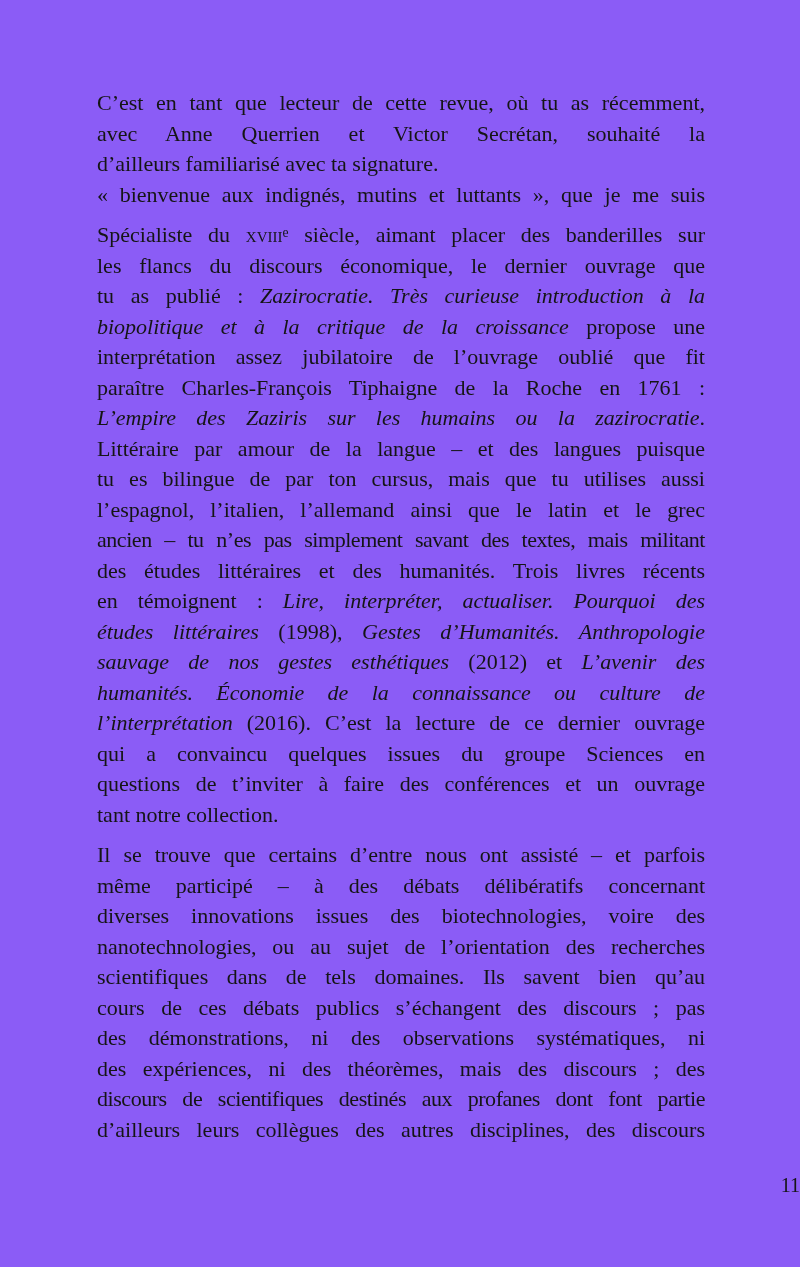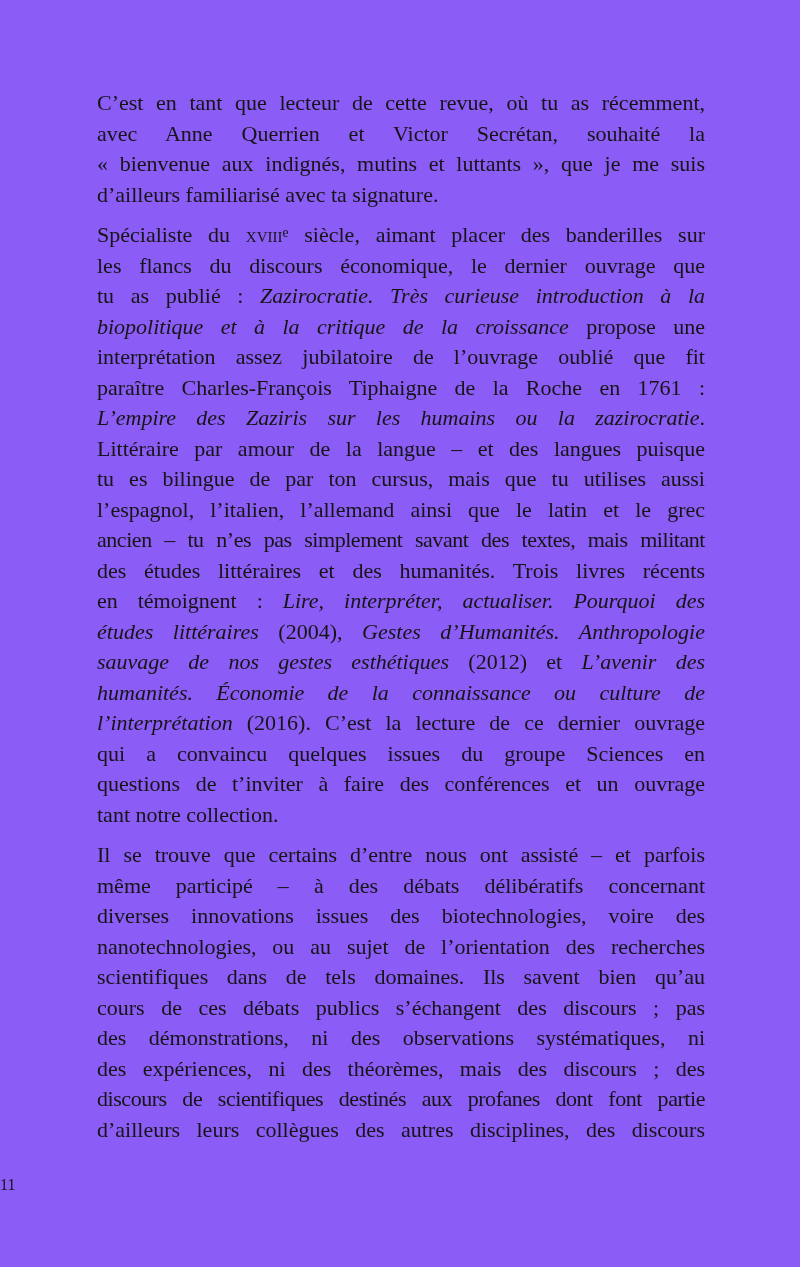--- a/index.html
+++ b/index.html
@@ -32,51 +32,51 @@
   .line.last { text-align-last: left; }
   .line.tight { letter-spacing: -0.45px; word-spacing: -2.2px; }
   .seg-n { font-style: normal; }
   .seg-i { font-style: italic; }
   .seg-sc { font-variant: small-caps; }
   .seg-sup { font-size: 0.62em; vertical-align: 0.38em; line-height: 0; }
   .page-number {
     position: absolute;
     left: 0; top: 1172px;
     width: 800px;
-    text-align: left;
-    font-size: 16px;
+    text-align: right;
+    font-size: 20px;
     line-height: 26px;
   }
 </style>
 </head>
 <body>
 
 <div class="page">
   <div class="text-block">
       <div class="paragraph">
         <div class="line"><span class="seg-n">C’est en tant que lecteur de cette revue, où tu as récemment,</span></div>
         <div class="line"><span class="seg-n">avec Anne Querrien et Victor Secrétan, souhaité la</span></div>
+        <div class="line last"><span class="seg-n">d’ailleurs familiarisé avec ta signature.</span></div>
         <div class="line"><span class="seg-n">« bienvenue aux indignés, mutins et luttants », que je me suis</span></div>
-        <div class="line last"><span class="seg-n">d’ailleurs familiarisé avec ta signature.</span></div>
       </div>
       <div class="paragraph">
         <div class="line"><span class="seg-n">Spécialiste du </span><span class="seg-sc">xviii</span><span class="seg-sup">e</span><span class="seg-n"> siècle, aimant placer des banderilles sur</span></div>
         <div class="line"><span class="seg-n">les flancs du discours économique, le dernier ouvrage que</span></div>
         <div class="line"><span class="seg-n">tu as publié : </span><span class="seg-i">Zazirocratie. Très curieuse introduction à la</span></div>
         <div class="line"><span class="seg-i">biopolitique et à la critique de la croissance</span><span class="seg-n"> propose une</span></div>
         <div class="line"><span class="seg-n">interprétation assez jubilatoire de l’ouvrage oublié que fit</span></div>
         <div class="line"><span class="seg-n">paraître Charles-François Tiphaigne de la Roche en 1761 :</span></div>
         <div class="line"><span class="seg-i">L’empire des Zaziris sur les humains ou la zazirocratie</span><span class="seg-n">.</span></div>
         <div class="line"><span class="seg-n">Littéraire par amour de la langue – et des langues puisque</span></div>
         <div class="line"><span class="seg-n">tu es bilingue de par ton cursus, mais que tu utilises aussi</span></div>
         <div class="line"><span class="seg-n">l’espagnol, l’italien, l’allemand ainsi que le latin et le grec</span></div>
         <div class="line tight"><span class="seg-n">ancien – tu n’es pas simplement savant des textes, mais militant</span></div>
         <div class="line"><span class="seg-n">des études littéraires et des humanités. Trois livres récents</span></div>
         <div class="line"><span class="seg-n">en témoignent : </span><span class="seg-i">Lire, interpréter, actualiser. Pourquoi des</span></div>
-        <div class="line"><span class="seg-i">études littéraires</span><span class="seg-n"> (2004), </span><span class="seg-i">Gestes d’Humanités. Anthropologie</span></div>
+        <div class="line"><span class="seg-i">études littéraires</span><span class="seg-n"> (1998), </span><span class="seg-i">Gestes d’Humanités. Anthropologie</span></div>
         <div class="line"><span class="seg-i">sauvage de nos gestes esthétiques</span><span class="seg-n"> (2012) et </span><span class="seg-i">L’avenir des</span></div>
         <div class="line"><span class="seg-i">humanités. Économie de la connaissance ou culture de</span></div>
         <div class="line"><span class="seg-i">l’interprétation</span><span class="seg-n"> (2016). C’est la lecture de ce dernier ouvrage</span></div>
         <div class="line"><span class="seg-n">qui a convaincu quelques issues du groupe Sciences en</span></div>
         <div class="line"><span class="seg-n">questions de t’inviter à faire des conférences et un ouvrage</span></div>
         <div class="line last"><span class="seg-n">tant notre collection.</span></div>
       </div>
       <div class="paragraph">
         <div class="line"><span class="seg-n">Il se trouve que certains d’entre nous ont assisté – et parfois</span></div>
         <div class="line"><span class="seg-n">même participé – à des débats délibératifs concernant</span></div>

